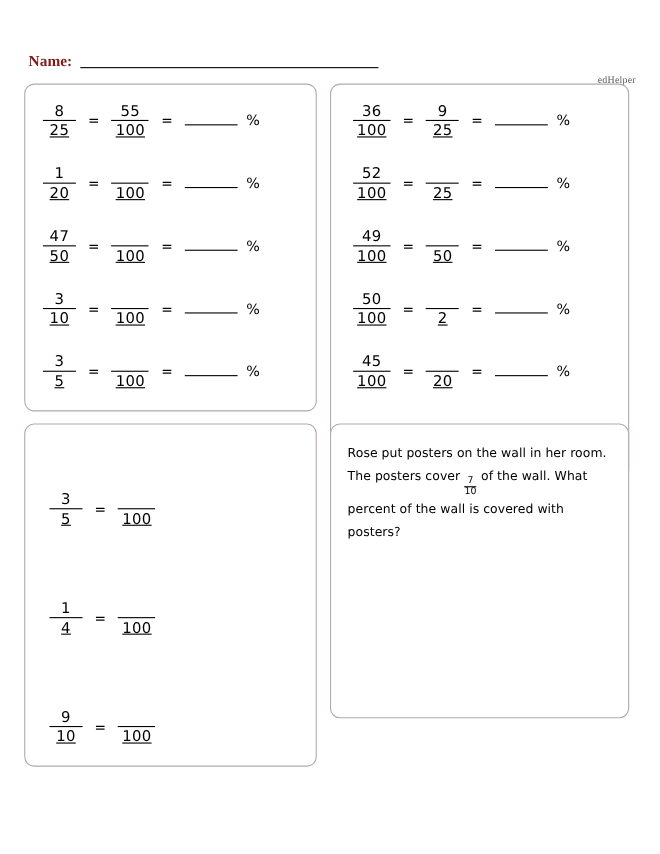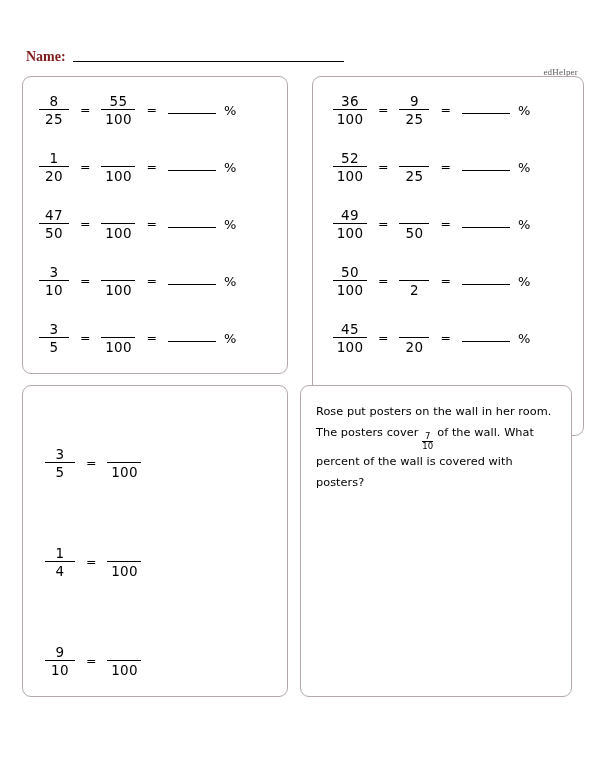--- a/index.html
+++ b/index.html
@@ -51,23 +51,23 @@
 
   
   .box {
     position: absolute;
     border: 1px solid #b3a9ab;
     border-radius: 9px;
     background: #fff;
     box-sizing: border-box;
   }
   #box-tl { left: 22px;  top: 76px;  width: 266px; height: 298px; }
-  #box-tr { left: 300px; top: 76px;  width: 272px; height: 360px; margin-left: 12px; }
+  #box-tr { left: 300px; top: 76px;  width: 272px; height: 360px; }
   #box-bl { left: 22px;  top: 385px; width: 266px; height: 312px; }
-  #box-br { left: 300px; top: 385px; width: 272px; height: 312px; }
+  #box-br { left: 300px; top: 385px; width: 272px; height: 268px; }
 
   
   .rows {
     position: absolute;
     left: 0; top: 0;
     width: 100%;
     box-sizing: border-box;
   }
   .rows.pad-top-1 { padding-top: 14px; padding-left: 16px; }
   .rows.pad-top-2 { padding-top: 14px; padding-left: 20px; }
@@ -92,21 +92,21 @@
   }
   .frac .num,
   .frac .den {
     font-size: 13.5px;
     line-height: 14px;
     text-align: center;
     letter-spacing: .3px;
     white-space: nowrap;
   }
   .frac .num { padding-bottom: 1px; }
-  .frac .den { padding-top: 2px; }
+  .frac .den { padding-top: 2px; text-decoration: underline; }
   .frac .bar {
     width: 100%;
     height: 0;
     border-bottom: 1.1px solid #000;
   }
   
   .frac .num.blank,
   .frac .den.blank {
     color: transparent;
   }

